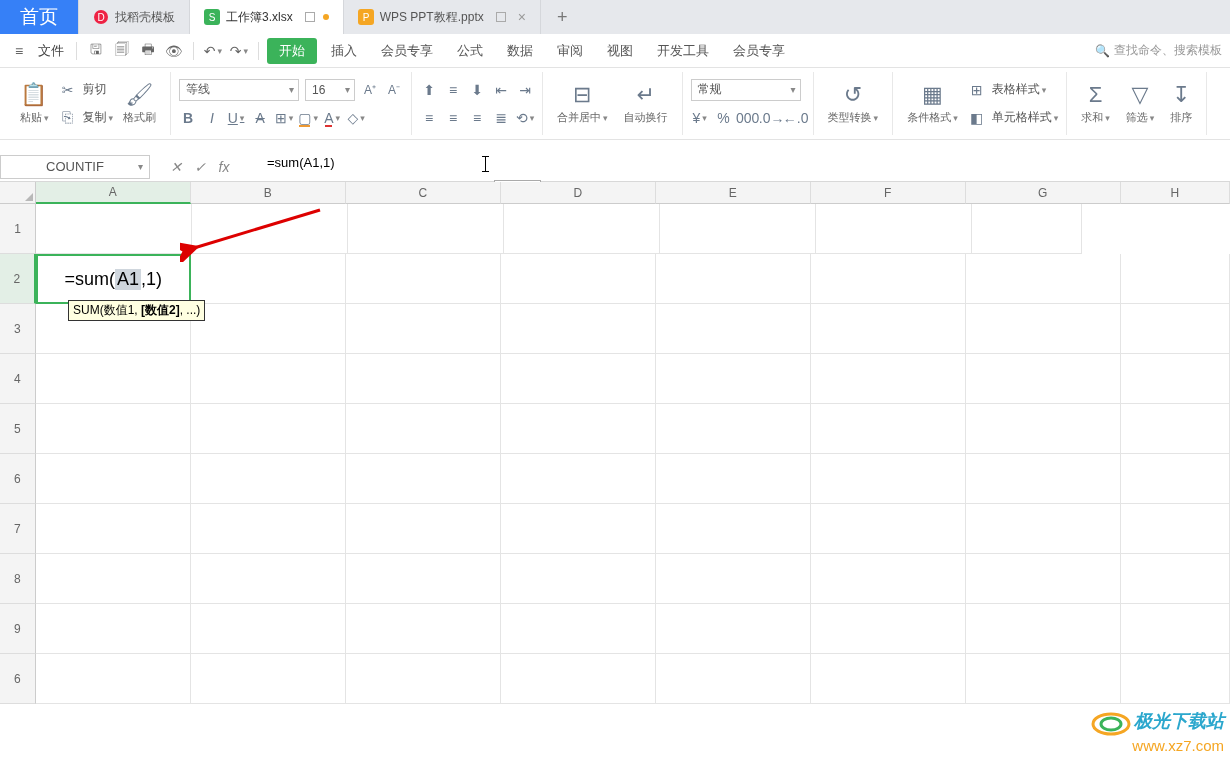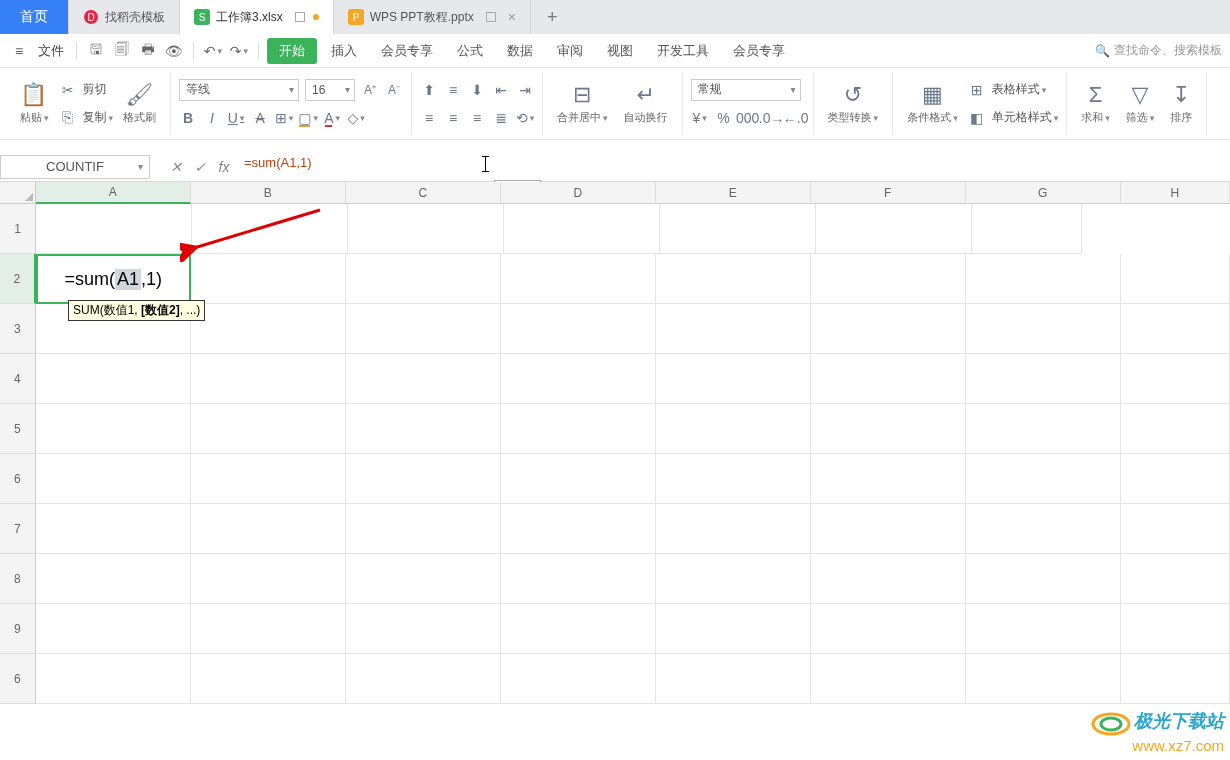--- a/index.html
+++ b/index.html
@@ -1,21 +1,21 @@
 <!DOCTYPE html>
 <html><head>
 <meta charset="utf-8">
 <style>
 * { box-sizing: border-box; margin: 0; padding: 0; font-family: "Microsoft YaHei", Arial, sans-serif; }
 body { background: #fff; width: 1230px; height: 760px; overflow: hidden; position: relative; }
 
 
 .tabbar { height: 34px; background: #e6e8ec; display: flex; align-items: stretch; }
 .tab { display: flex; align-items: center; padding: 0 14px; font-size: 12px; color: #555; border-right: 1px solid #d5d7db; position: relative; }
-.tab.home { background: #3680f7; color: #fff; font-size: 14px; padding: 16px 20px; }
+.tab.home { background: #3680f7; color: #fff; font-size: 19px; padding: 16px 20px; }
 .tab.active { background: #fff; color: #333; }
 .tab-icon { width: 16px; height: 16px; margin-right: 6px; }
 .tab-dot { width:6px; height:6px; border-radius:50%; background:#f5a623; margin-left:8px;}
 .tab-close{ margin-left:12px; color:#999; font-size:14px;}
 .tab-sq { width:10px; height:10px; border:1px solid #aaa; margin-left:12px;}
 .tab.add { border-right:none; font-size:18px; color:#777; padding:0 16px;}
 
 
 .menubar { height: 34px; display:flex; align-items:center; padding:0 8px; border-bottom:1px solid #e3e3e3; gap:4px; }
 .mb-ic { width:22px; height:22px; display:flex; align-items:center; justify-content:center; color:#666; font-size:14px;}
@@ -46,21 +46,21 @@
 .colorbar::after{content:"";position:absolute;bottom:-1px;left:1px;right:1px;height:2px;background:#e93; }
 .colorbar.red::after{background:#d33;}
 
 
 .fbar { height:30px; display:flex; align-items:center; border-bottom:1px solid #d8d8d8; margin-top:12px;}
 .name-box{ width:150px; height:24px; border:1px solid #ccc; margin-left:0; font-size:13px; color:#555; display:flex; align-items:center; justify-content:center; position:relative;}
 .name-box::after{content:"▾"; position:absolute; right:6px; color:#888; font-size:10px;}
 .fbar-ic{ width:24px; display:flex; align-items:center; justify-content:center; color:#888; font-size:14px; font-style:italic;}
 .fbar-x{color:#888;}
 .fbar-chk{color:#888;}
-.formula-input{ flex:1; height:24px; padding:0 8px; font-size:13px; color:#c2410c;}
+.formula-input{ flex:1; height:24px; padding:0 8px; font-size:13px; color:#000000;margin-left:23px;}
 
 
 .grid{ position:relative; }
 .col-hdrs{ display:flex; height:22px; }
 .corner{ width:36px; border-right:1px solid #ccc; border-bottom:1px solid #ccc; background:#f4f4f4; position:relative;}
 .corner::after{content:"";position:absolute;right:2px;bottom:2px;border-left:8px solid transparent;border-bottom:8px solid #b8b8b8;}
 .col-h{ border-right:1px solid #ddd; border-bottom:1px solid #ccc; background:#f4f4f4; font-size:12px; color:#666; display:flex; align-items:center; justify-content:center;}
 .col-h.active{ background:#e3efe6; border-bottom:2px solid #3bb35a;}
 .row{ display:flex; height:50px;}
 .row-h{ width:36px; border-right:1px solid #ccc; border-bottom:1px solid #ddd; background:#f4f4f4; font-size:12px; color:#666; display:flex; align-items:center; justify-content:center;}

